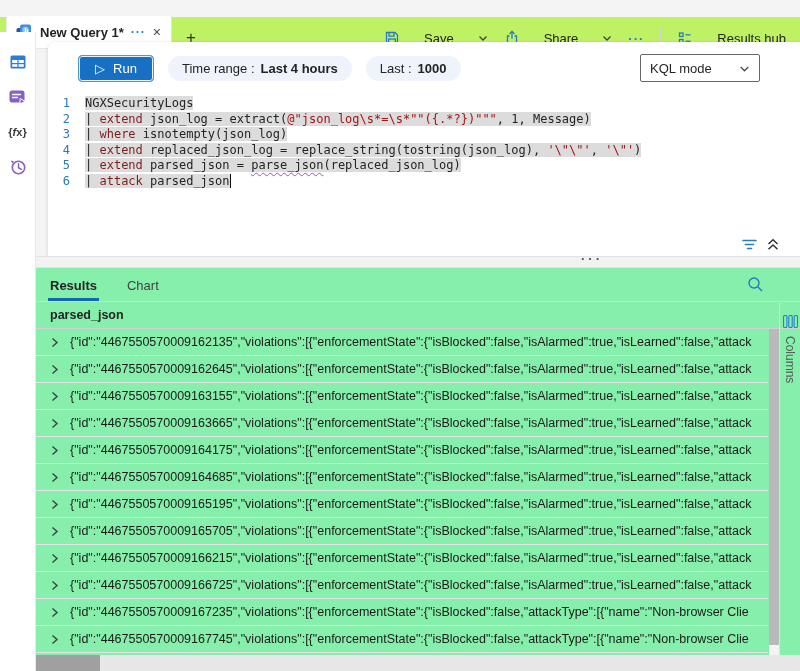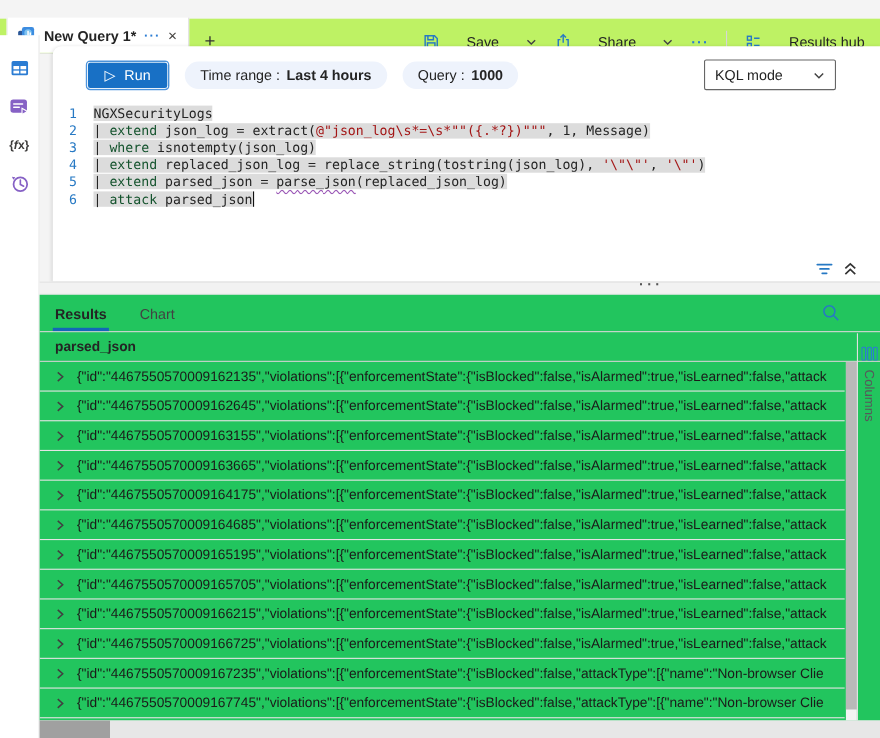--- a/index.html
+++ b/index.html
@@ -42,35 +42,35 @@
   .mode-select { margin-left:auto; margin-right:20px; width:120px; height:28px; border:1px solid #666;
                  border-radius:2px; display:flex; align-items:center; justify-content:space-between;
                  padding:0 9px; font-size:13px; cursor:pointer; background:#fff; }
 
   
   .code-area { margin-top:4px; font-family:"DejaVu Sans Mono", monospace; font-size:12px; line-height:15.5px; }
   .code-line { display:flex; white-space:pre; }
   .ln { width:14px; margin-left:8px; text-align:right; color:#2779c4; user-select:none; }
   .ct { margin-left:15px;text-align:right; }
   .ct .sel { background:#dcdcdc; }
-  .tok-k { color:#14532d; }
+  .tok-k { color:#7f1d1d; }
   .tok-s { color:#a31515; }
   .tok-w { text-decoration:underline wavy #9b59b6 1px; text-underline-offset:3px; }
   .cursor { display:inline-block; width:1.5px; height:14px; background:#111; vertical-align:text-bottom; }
 
   .editor-controls { position:absolute; right:20px; bottom:4px; display:flex; align-items:center; gap:8px; }
   .editor-controls > span { cursor:pointer; }
 
   
   .splitter { position:absolute; top:256px; left:36px; right:0; height:12px; background:#f2f2f2;
               border-top:1px solid #e3e3e3; border-bottom:1px solid #e3e3e3; cursor:row-resize; }
   .splitter-dots { position:absolute; left:545px; top:-6px; color:#555; font-weight:700; font-size:13px; letter-spacing:3px; }
 
   
-  .results { position:absolute; top:268px; left:36px; right:0; bottom:16px; background:#22c55e; }
+  .results { position:absolute; top:268px; left:36px; right:0; bottom:16px; background:#86efac; }
   .rtabs { height:34px; display:flex; align-items:flex-end; gap:26px; padding-left:12px;
            border-bottom:1px solid #d6d6d6; position:relative; }
   .rtab { font-size:13px; padding:7px 2px 8px; cursor:pointer; color:#424242; }
   .rtab.active { font-weight:700; color:#242424; border-bottom:3px solid #1267b8; padding-bottom:5px; }
   .search-btn { position:absolute; right:36px; top:8px; cursor:pointer; }
   .grid-header { height:27px; display:flex; align-items:center; padding-left:14px; font-size:12.5px;
                  font-weight:700; border-bottom:1px solid #d1d1d1; }
   .rows { position:absolute; top:61px; left:0; right:32px; bottom:0; overflow:hidden; }
   .row { height:27px; display:flex; align-items:center; border-bottom:1px solid #e4e4e4; cursor:pointer; }
   .chev { margin-left:13px; width:16px; flex:0 0 16px; display:flex; align-items:center; }
@@ -182,21 +182,21 @@
   <div class="qtoolbar">
     <button class="run-btn">
       <span>▷</span>
       <span>Run</span>
     </button>
     <span class="pill">
       <span>Time range :</span>
       <b>Last 4 hours</b>
     </span>
     <span class="pill">
-      <span>Query :</span>
+      <span>Last :</span>
       <b>1000</b>
     </span>
     <span class="mode-select">
       <span>KQL mode</span>
       <svg width="11" height="11" viewBox="0 0 10 10" fill="none" stroke="#424242" stroke-width="1.2">
           <path d="M1.5 3.5 5 7l3.5-3.5"></path>
         </svg>
     </span>
   </div>
 

